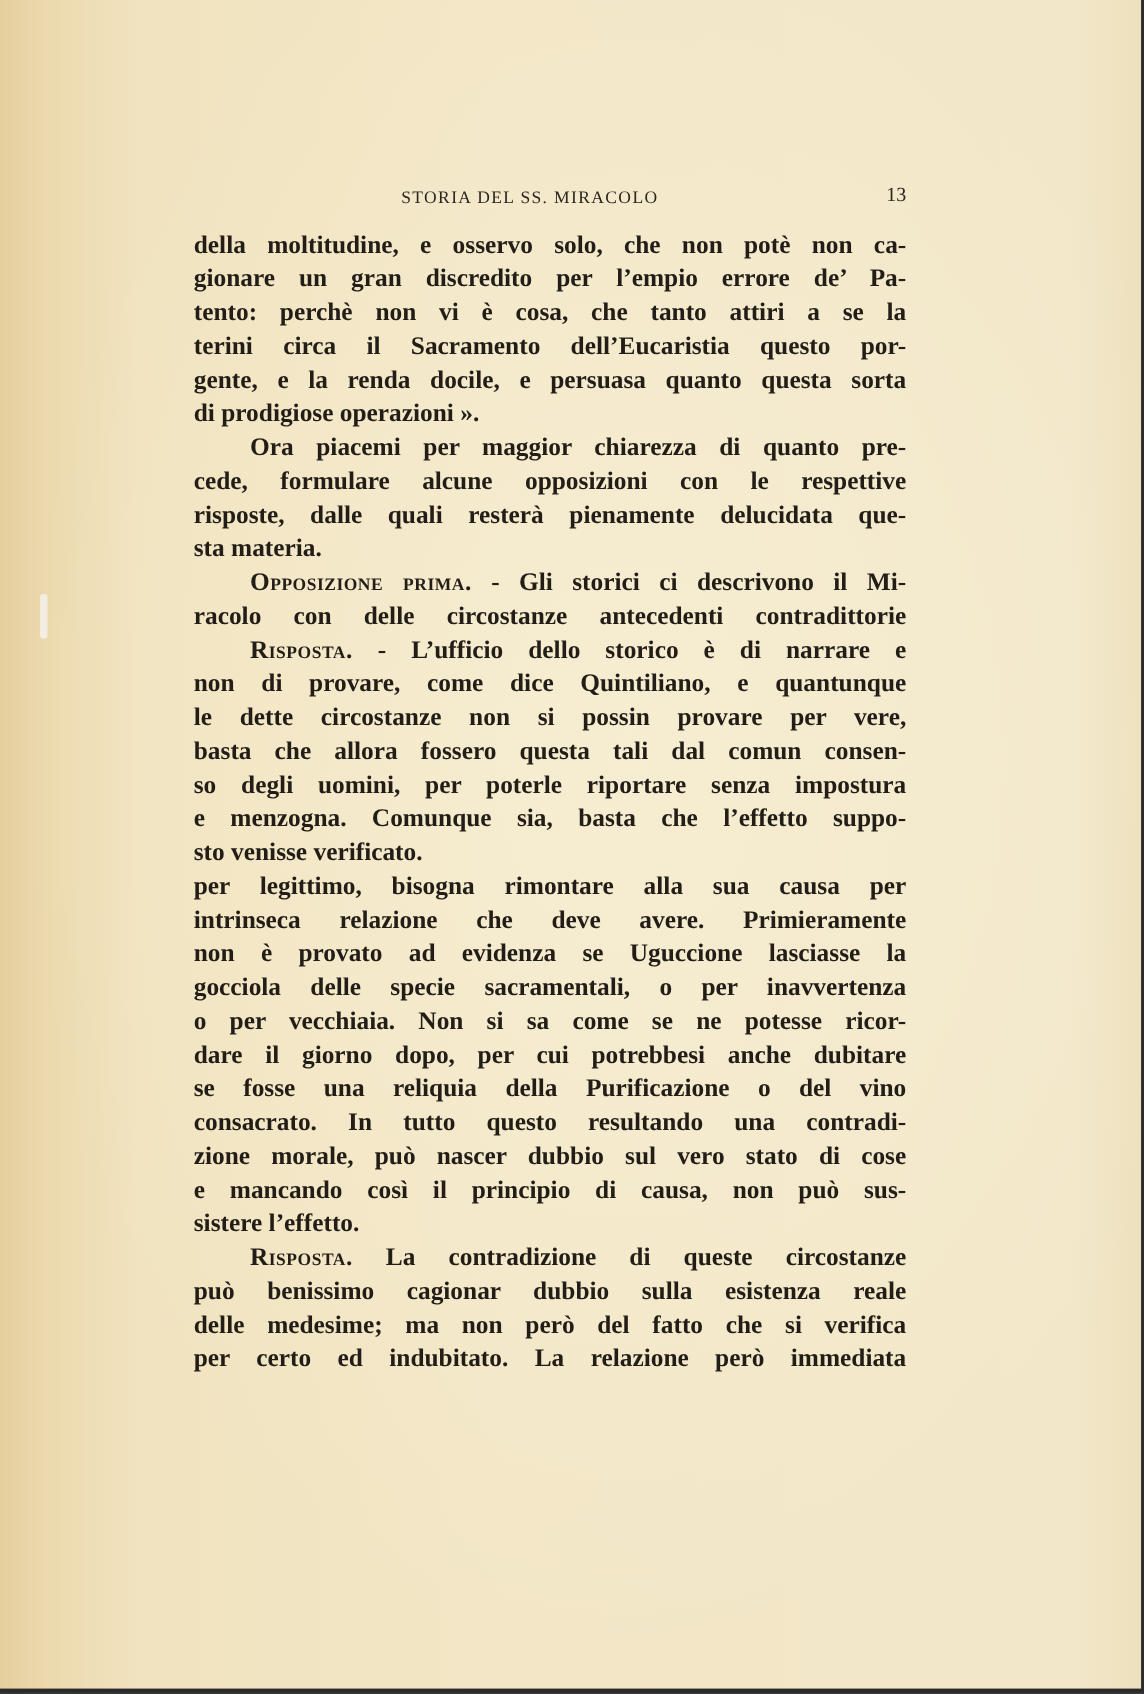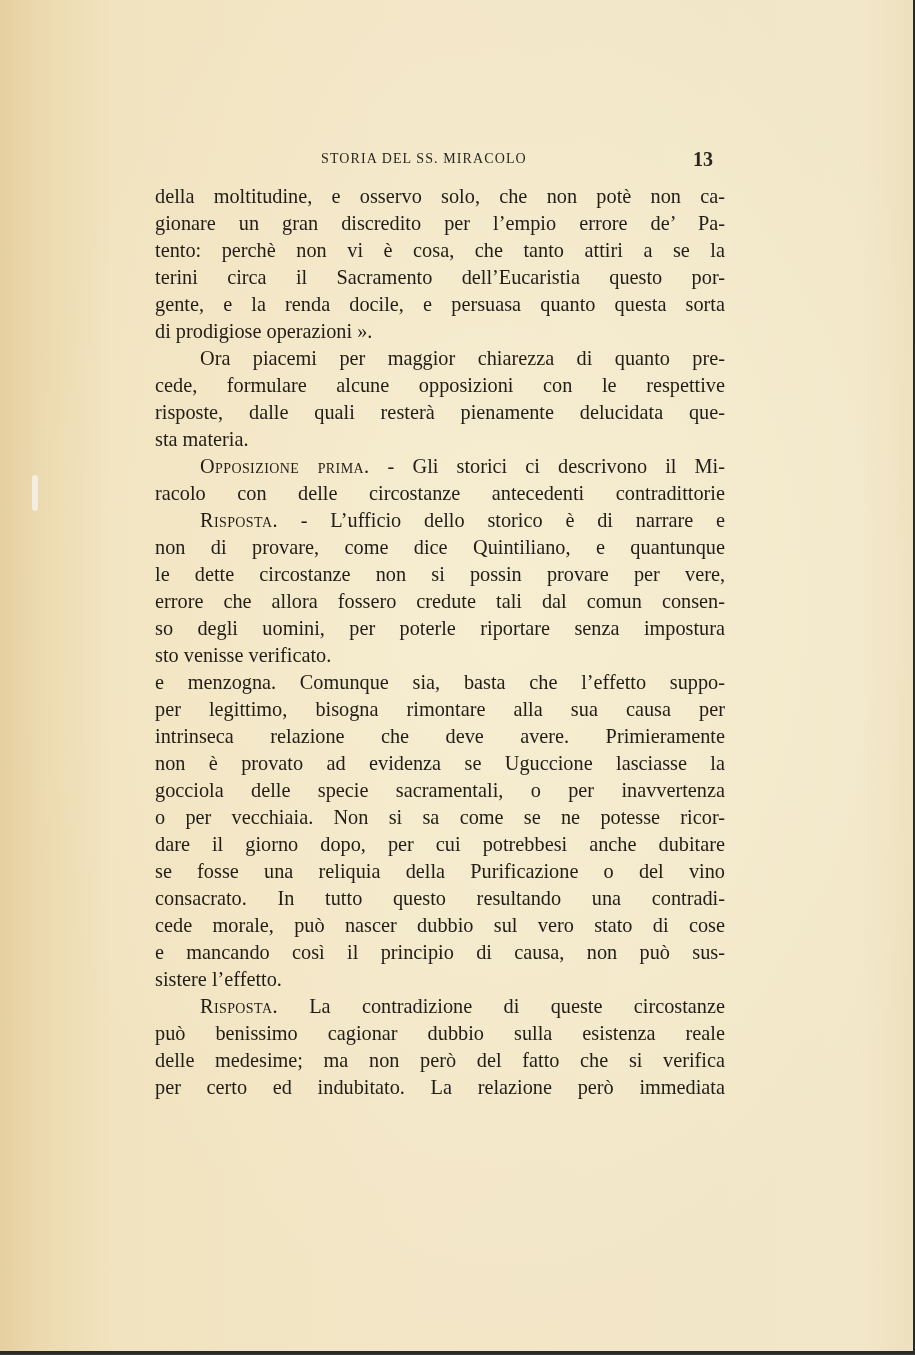--- a/index.html
+++ b/index.html
@@ -22,30 +22,30 @@
   }
   .header {
     position: absolute; left: 155px; top: 148px; width: 570px; height: 24px;
     color: #2b2620;
   }
   .running-title {
     position: absolute; left: 166px; top: 3px;
     font-size: 14px; letter-spacing: 1.1px;
   }
   .page-number {
-    position: absolute; right: 12px; top: 0; font-size: 20px; font-weight: bold;
+    position: absolute; right: 0; top: 0; font-size: 16px;
   }
   .body-text {
     position: absolute; left: 155px; top: 183px; width: 570px;
     color: #221d17; font-size: 20.3px; line-height: 27px;
     text-align: justify;
   }
   .line {
     display: block; height: 27px; white-space: nowrap;
-    text-align: justify; text-align-last: justify;
+    text-align: justify; text-align-last: justify; font-weight: bold;
   }
   .line.last { text-align-last: left; }
   .line.indent { padding-left: 45px; }
   .sc { font-variant: small-caps; letter-spacing: 0.4px; }
 </style>
 </head>
 <body>
 
 <div class="page">
   <div class="tear"></div>
@@ -67,34 +67,34 @@
     <span class="line"><span>cede, formulare alcune opposizioni con le respettive</span></span>
     <span class="line"><span>risposte, dalle quali resterà pienamente delucidata que-</span></span>
     <span class="line last"><span>sta materia.</span></span>
 
     <span class="line indent"><span class="sc">Opposizione prima.</span><span> - Gli storici ci descrivono il Mi-</span></span>
     <span class="line"><span>racolo con delle circostanze antecedenti contradittorie</span></span>
 
     <span class="line indent"><span class="sc">Risposta.</span><span> - L’ufficio dello storico è di narrare e</span></span>
     <span class="line"><span>non di provare, come dice Quintiliano, e quantunque</span></span>
     <span class="line"><span>le dette circostanze non si possin provare per vere,</span></span>
-    <span class="line"><span>errore che allora fossero credute tali dal comun consen-</span></span>
+    <span class="line"><span>basta che allora fossero questa tali dal comun consen-</span></span>
     <span class="line"><span>so degli uomini, per poterle riportare senza impostura</span></span>
+    <span class="line"><span>e menzogna. Comunque sia, basta che l’effetto suppo-</span></span>
     <span class="line last"><span>sto venisse verificato.</span></span>
-    <span class="line"><span>e menzogna. Comunque sia, basta che l’effetto suppo-</span></span>
 
     <span class="line"><span>per legittimo, bisogna rimontare alla sua causa per</span></span>
     <span class="line"><span>intrinseca relazione che deve avere. Primieramente</span></span>
     <span class="line"><span>non è provato ad evidenza se Uguccione lasciasse la</span></span>
     <span class="line"><span>gocciola delle specie sacramentali, o per inavvertenza</span></span>
     <span class="line"><span>o per vecchiaia. Non si sa come se ne potesse ricor-</span></span>
     <span class="line"><span>dare il giorno dopo, per cui potrebbesi anche dubitare</span></span>
     <span class="line"><span>se fosse una reliquia della Purificazione o del vino</span></span>
     <span class="line"><span>consacrato. In tutto questo resultando una contradi-</span></span>
-    <span class="line"><span>cede morale, può nascer dubbio sul vero stato di cose</span></span>
+    <span class="line"><span>zione morale, può nascer dubbio sul vero stato di cose</span></span>
     <span class="line"><span>e mancando così il principio di causa, non può sus-</span></span>
     <span class="line last"><span>sistere l’effetto.</span></span>
 
     <span class="line indent"><span class="sc">Risposta.</span><span> La contradizione di queste circostanze</span></span>
     <span class="line"><span>può benissimo cagionar dubbio sulla esistenza reale</span></span>
     <span class="line"><span>delle medesime; ma non però del fatto che si verifica</span></span>
     <span class="line"><span>per certo ed indubitato. La relazione però immediata</span></span>
   </div>
 </div>
 

